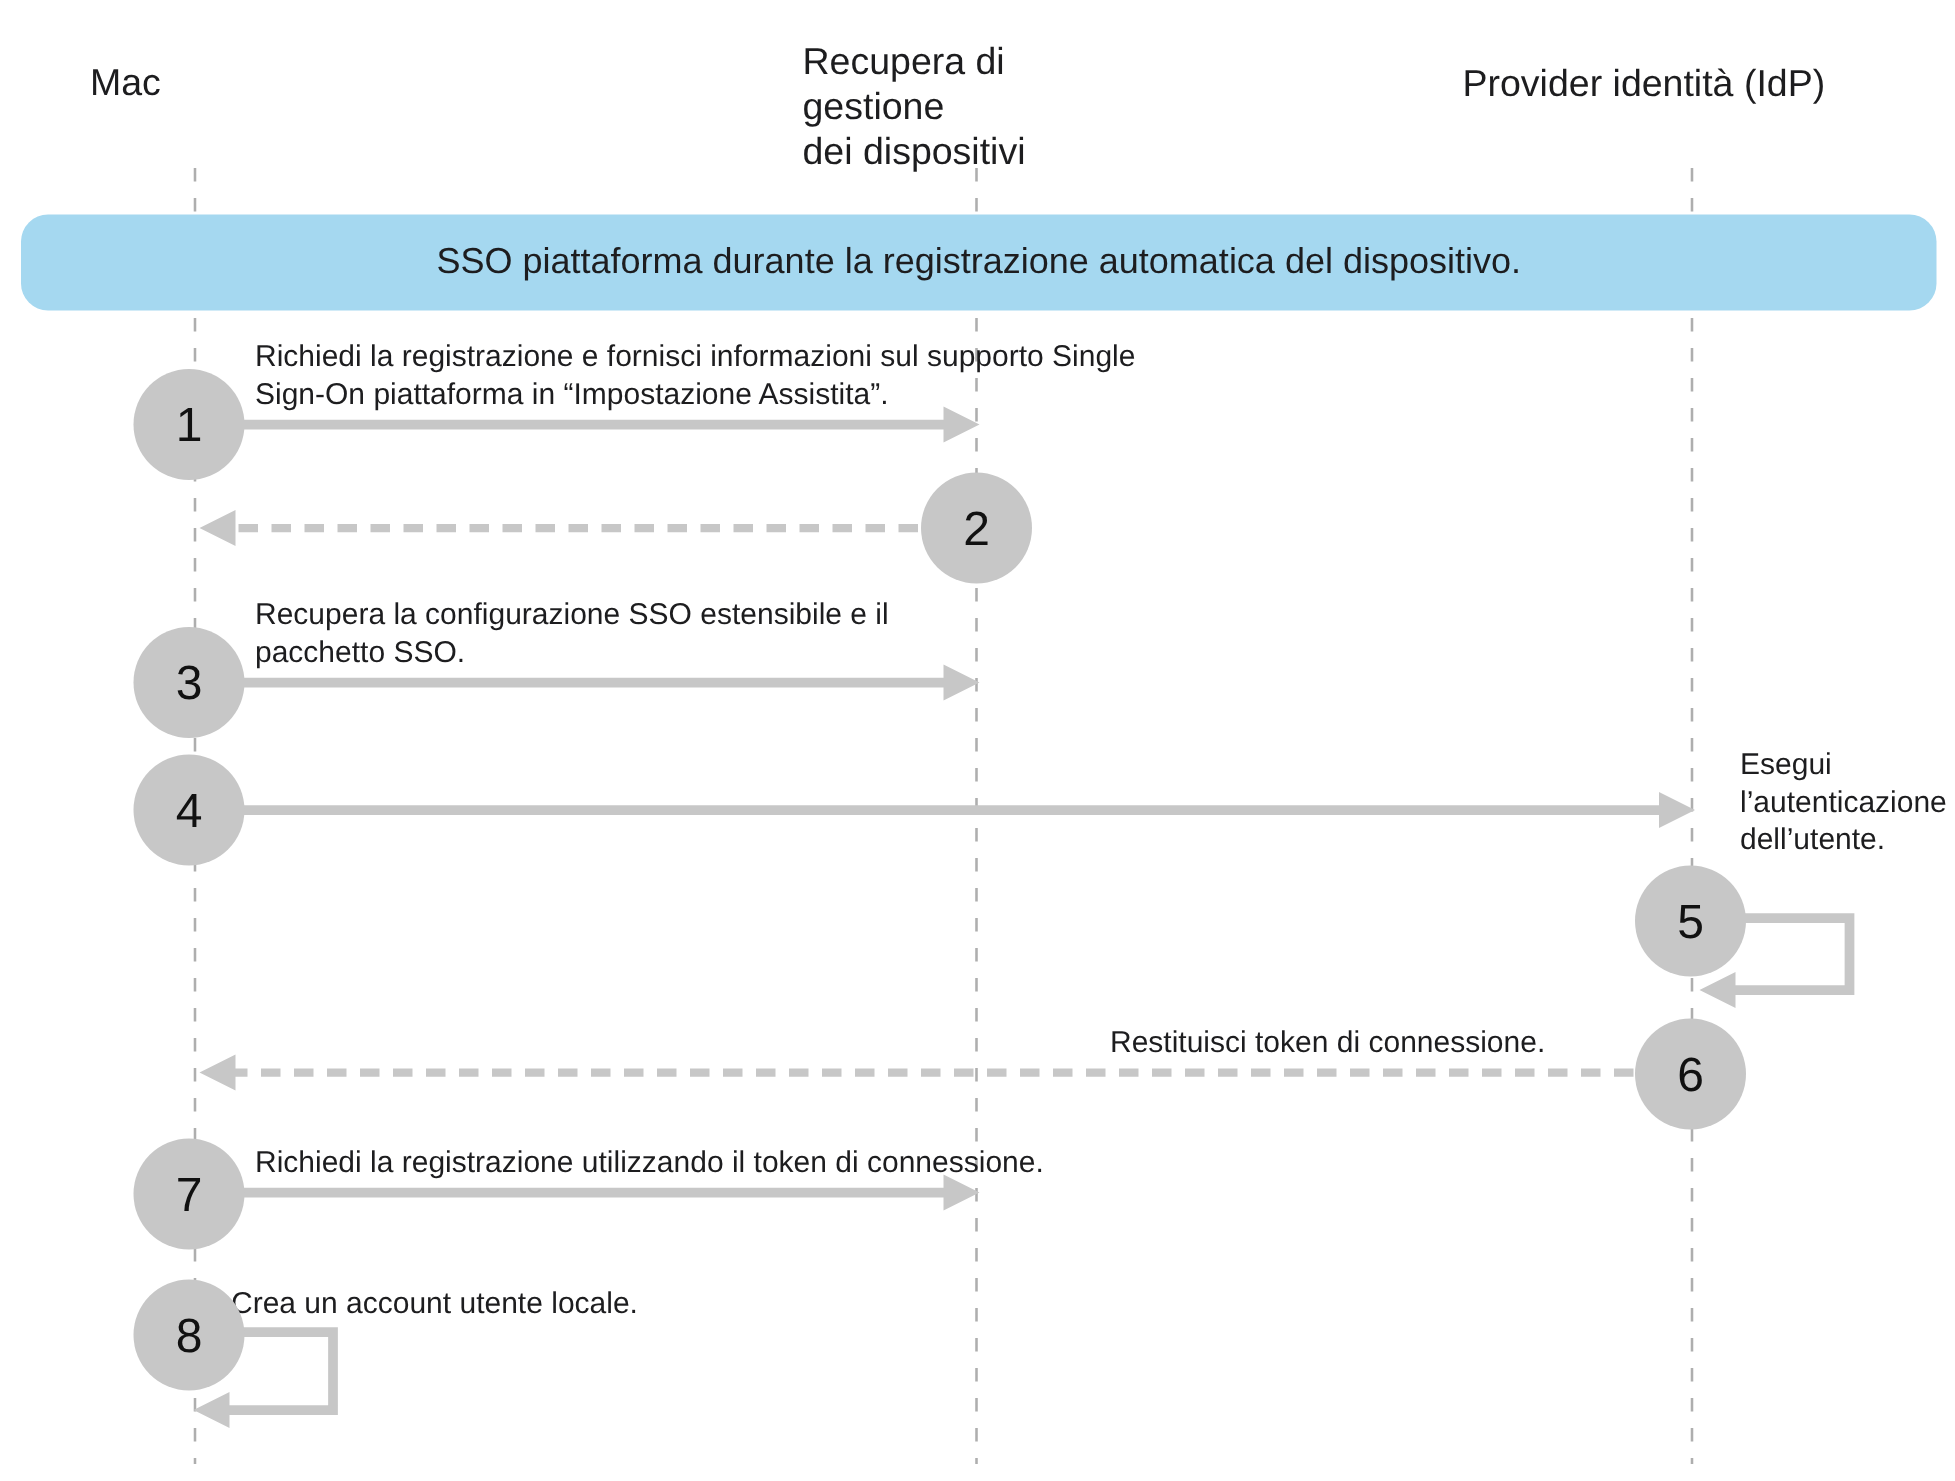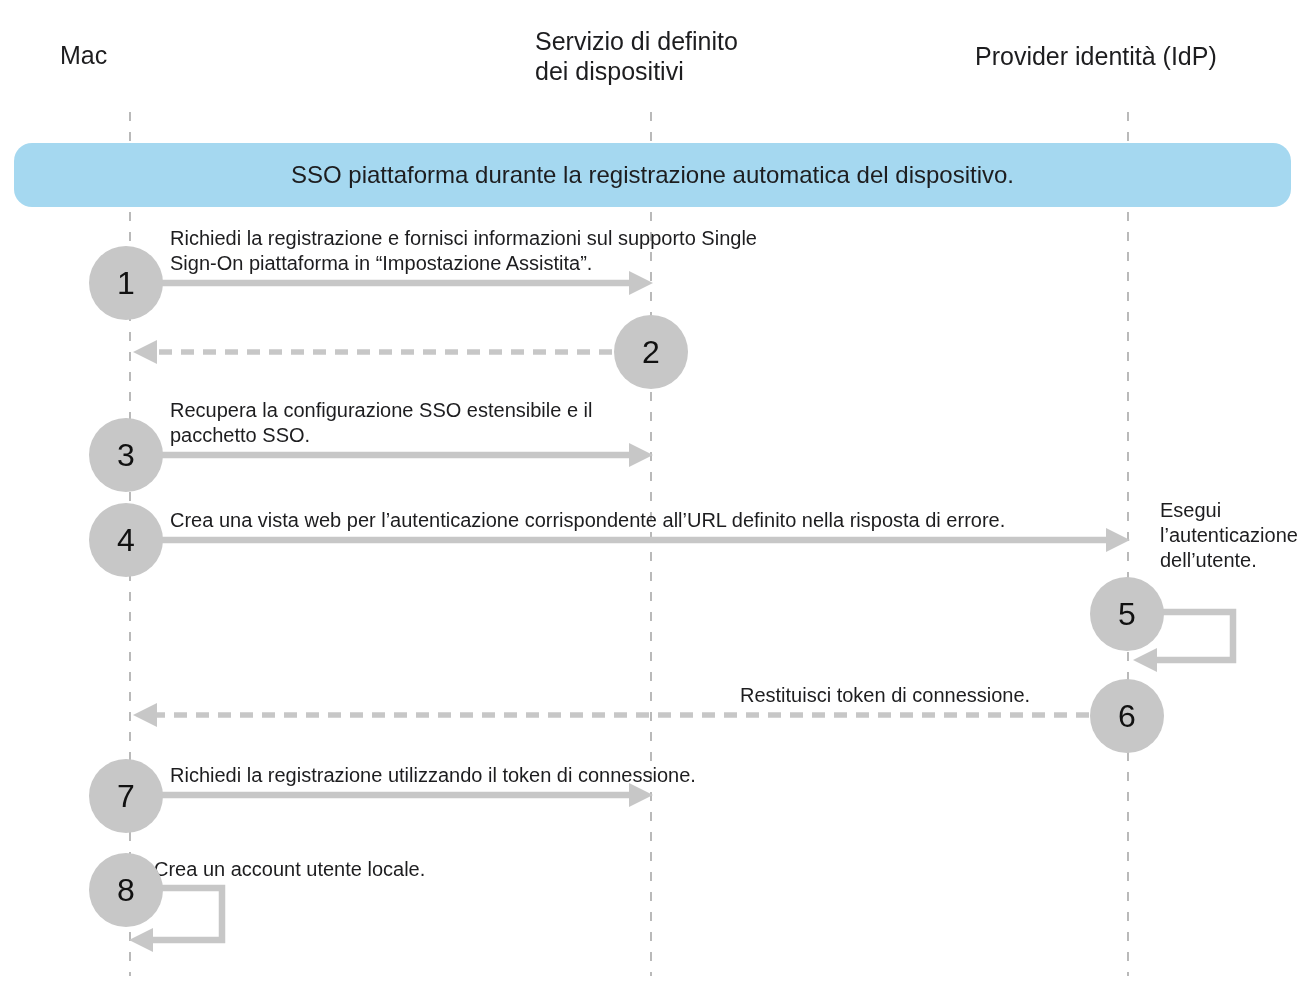--- a/index.html
+++ b/index.html
@@ -105,21 +105,21 @@
     <polygon class="head" points="133,715 157,703 157,727"></polygon>
 
     <line class="flow" x1="161" y1="795" x2="631" y2="795"></line>
     <polygon class="head" points="653,795 629,783 629,807"></polygon>
 
     <polyline class="flow" points="160,888 222,888 222,940 152,940"></polyline>
     <polygon class="head" points="129,940 153,928 153,952"></polygon>
   </svg>
 
   <div class="actor a-mac">Mac</div>
-  <div class="actor a-mdm">Servizio di definito
+  <div class="actor a-mdm">Recupera di gestione
 dei dispositivi</div>
   <div class="actor a-idp">Provider identità (IdP)</div>
 
   <div class="banner">
     <span>SSO piattaforma durante la registrazione automatica del dispositivo.</span>
   </div>
 
   <div class="circle c1">
       <span>1</span>
     </div>
@@ -142,21 +142,20 @@
       <span>7</span>
     </div>
   <div class="circle c8">
       <span>8</span>
     </div>
 
   <div class="msg m1">Richiedi la registrazione e fornisci informazioni sul supporto Single
 Sign-On piattaforma in “Impostazione Assistita”.</div>
   <div class="msg m3">Recupera la configurazione SSO estensibile e il
 pacchetto SSO.</div>
-  <div class="msg m4">Crea una vista web per l’autenticazione corrispondente all’URL definito nella risposta di errore.</div>
   <div class="msg m5">Esegui
 l’autenticazione
 dell’utente.</div>
   <div class="msg m6">Restituisci token di connessione.</div>
   <div class="msg m7">Richiedi la registrazione utilizzando il token di connessione.</div>
   <div class="msg m8">Crea un account utente locale.</div>
 
 </div>
 
 </body></html>

